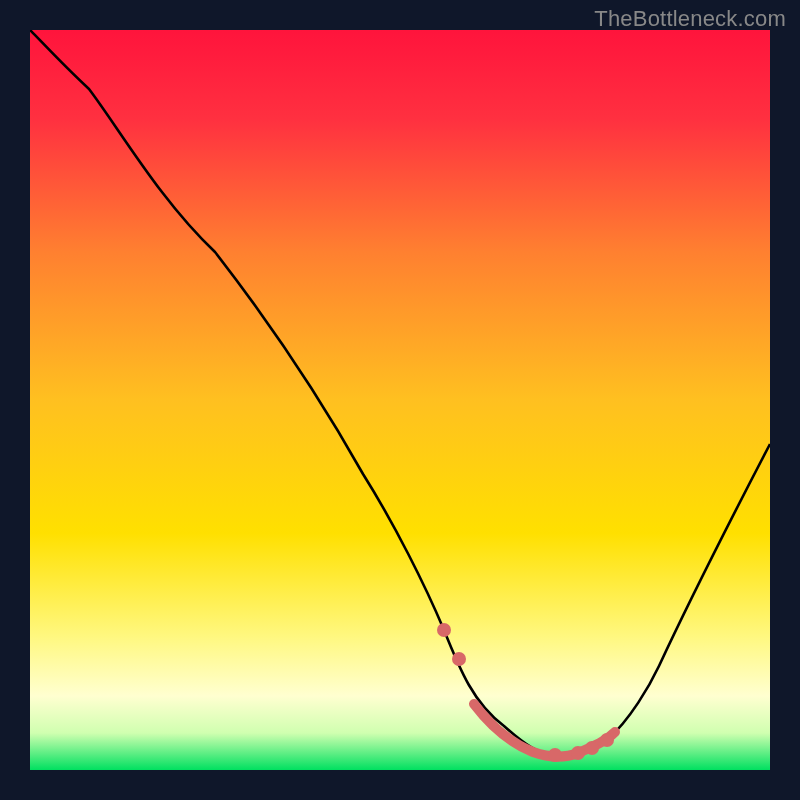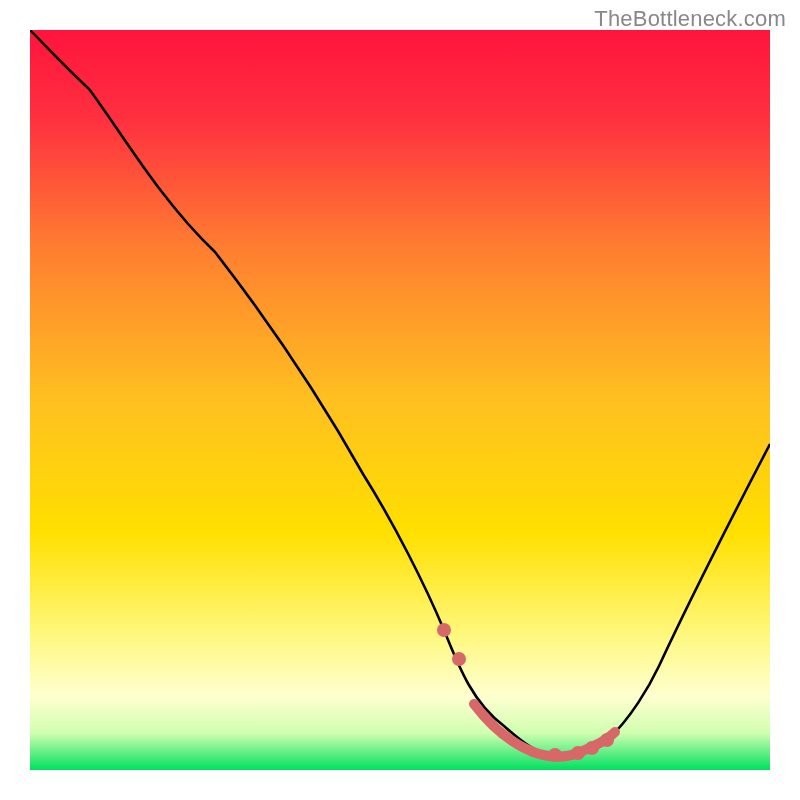--- a/index.html
+++ b/index.html
@@ -6,21 +6,21 @@
     margin: 0;
     padding: 0;
     width: 800px;
     height: 800px;
     background: #000;
     overflow: hidden;
   }
   .outer {
     width: 800px;
     height: 800px;
-    background: #ffffff;
+    background: #0f172a;
     position: relative;
   }
   .watermark {
     position: absolute;
     top: 6px;
     right: 14px;
     color: #888;
     font-family: Arial, Helvetica, sans-serif;
     font-size: 22px;
     font-weight: 400;

